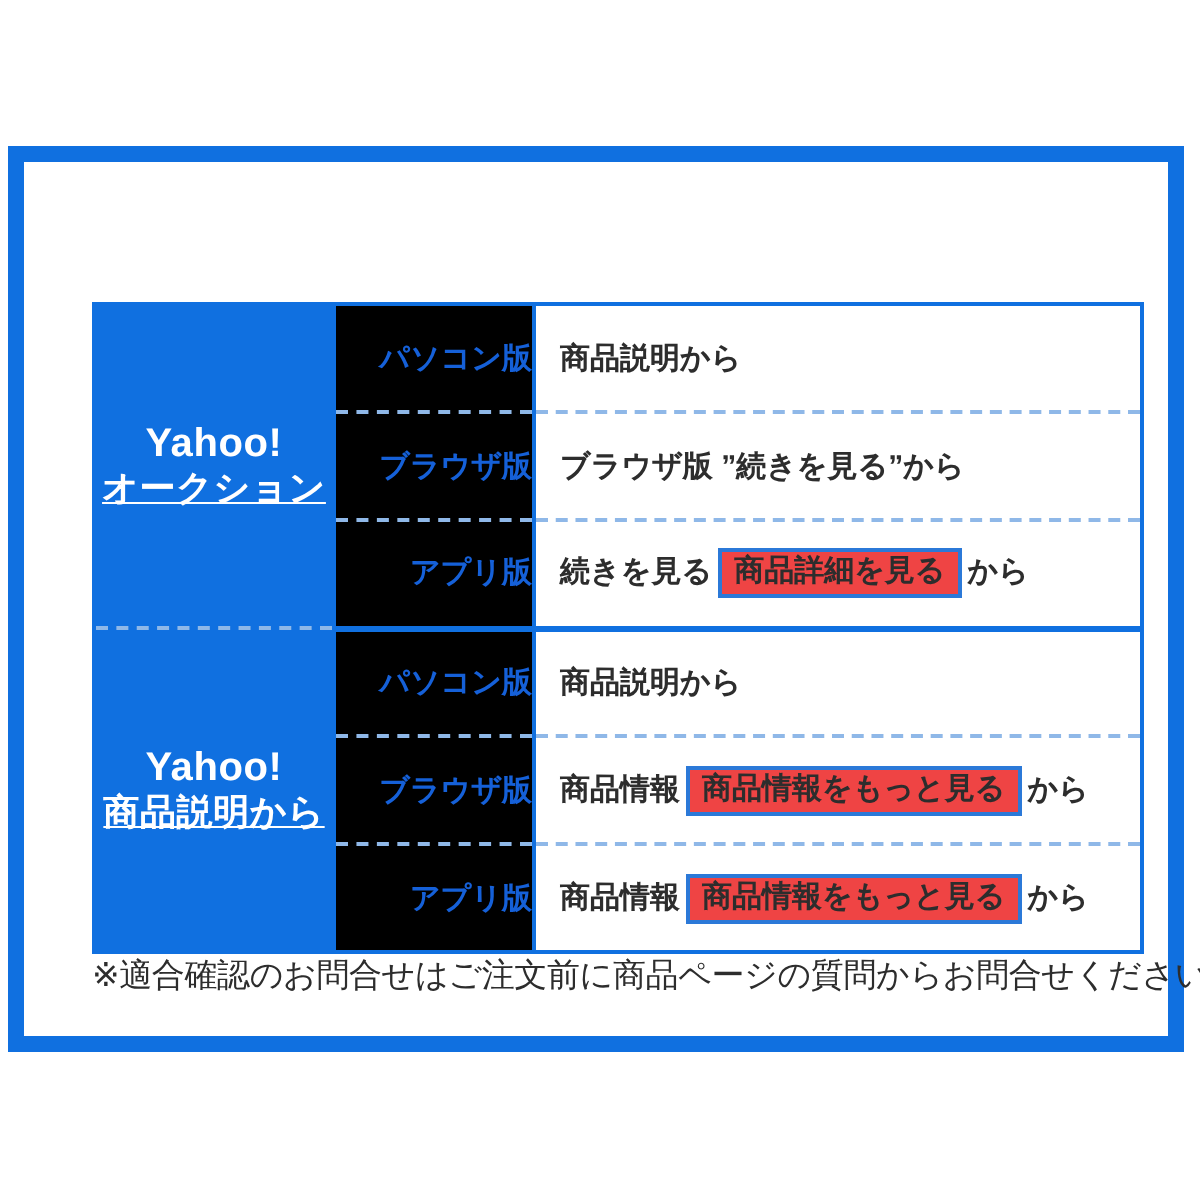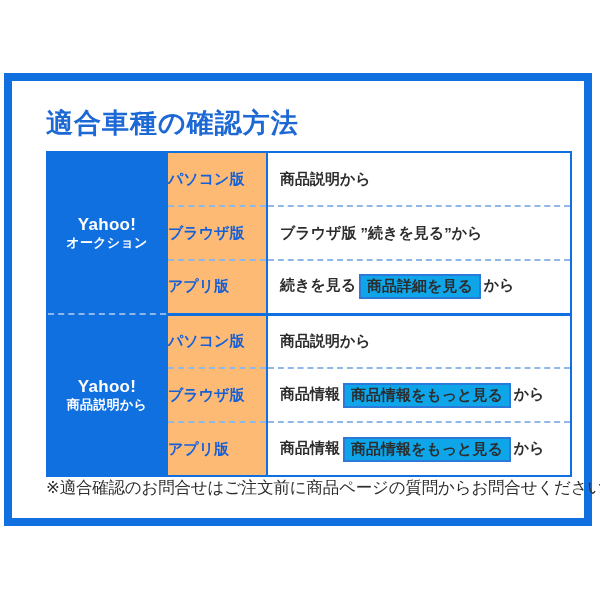--- a/index.html
+++ b/index.html
@@ -83,37 +83,38 @@
     background: #1070e0;
     color: #ffffff;
     text-align: center;
     font-weight: bold;
     line-height: 1.18;
     font-size: 15px;
     border-right: 2px solid #1070e0;
   }
   .brand-cell .brand-line1 {
     display: block;
-    font-size: 17px;
+    font-size: 20px;
     letter-spacing: 0.3px;
   }
   .brand-cell .brand-line2 {
     display: block;
-    font-size: 13px;
+    font-size: 18px;
     letter-spacing: 0.3px;
+    text-decoration: underline;
   }
 
   
   .device-cell {
     color: #1560d8;
     font-weight: bold;
     font-size: 15px;
-    text-align: left;
+    text-align: right;
     border-right: 2px solid #1070e0;
-    background: #fdba74;
+    background: #000000;
   }
 
   
   .desc-cell {
     color: #2d2d2d;
     font-weight: bold;
     font-size: 15px;
     padding-left: 12px !important;
     background: #ffffff;
     white-space: nowrap;
@@ -125,21 +126,21 @@
   }
   
   tr.group-end td {
     border-bottom: 3px solid #1070e0;
   }
 
   
   .boxed {
     display: inline-block;
     border: 2px solid #2b79d8;
-    background: #0ea5e9;
+    background: #ef4444;
     padding: 1px 6px 2px 6px;
     margin: 0 3px;
     font-weight: bold;
     color: #2d2d2d;
     font-size: 15px;
     line-height: 1.2;
     vertical-align: middle;
   }
 
   
@@ -154,21 +155,20 @@
   }
 </style>
 </head>
 <body>
 
 <div id="page">
 
   <div class="frame">
     <div class="frame-inner">
 
-      <div class="title">適合車種の確認方法</div>
 
       <table class="fit-table">
         <colgroup>
           <col class="col-brand">
           <col class="col-device">
           <col class="col-desc">
         </colgroup>
         <tbody>
 
           <tr class="dashed-below">

